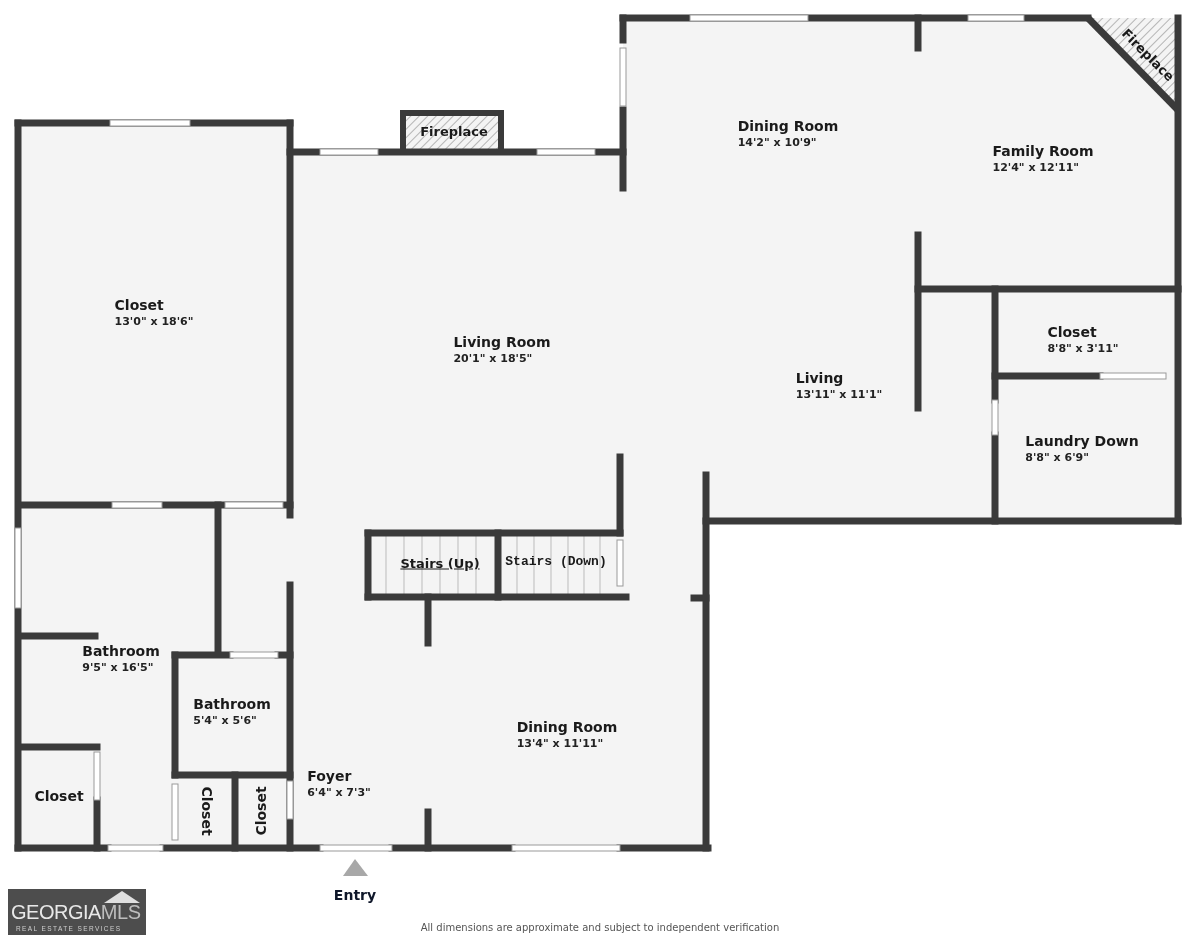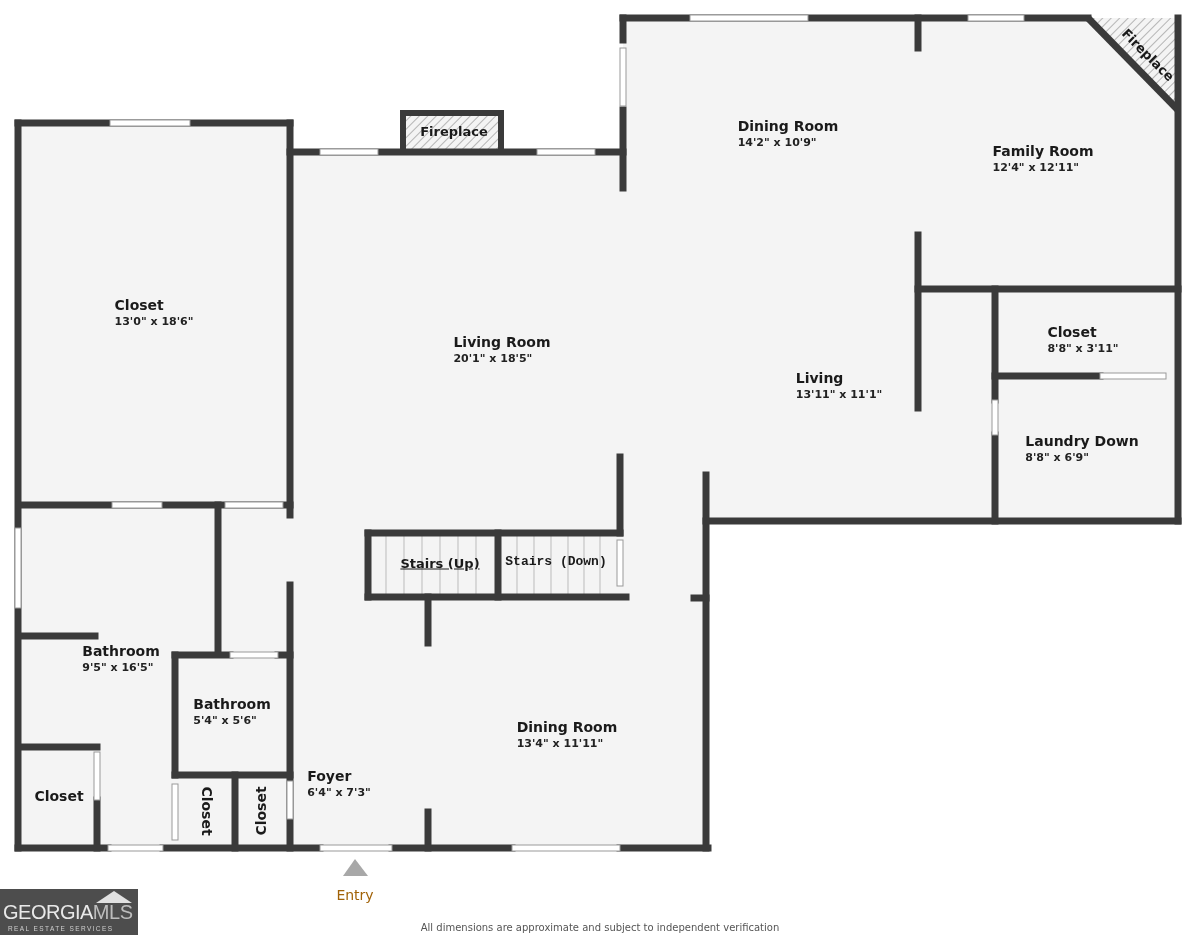--- a/index.html
+++ b/index.html
@@ -5,23 +5,23 @@
   html, body { margin: 0; padding: 0; background: #ffffff; }
   body { width: 1200px; height: 935px; position: relative; overflow: hidden; font-family: "DejaVu Sans", "Liberation Sans", sans-serif; }
   #plan { position: absolute; left: 0; top: 0; width: 1200px; height: 935px; }
   .label { position: absolute; transform: translate(-50%, -50%); text-align: left; color: #1a1a1a; white-space: nowrap; line-height: 1.25; }
   .label .name { font-weight: bold; font-size: 14px; display: block; }
   .label .dim { font-weight: bold; font-size: 11px; display: block; color: #222; }
   .fp-label { position: absolute; transform: translate(-50%, -50%); font-weight: bold; font-size: 13px; color: #1a1a1a; white-space: nowrap; }
   .rot { position: absolute; transform: translate(-50%, -50%) rotate(90deg); font-weight: bold; font-size: 14px; color: #1a1a1a; white-space: nowrap; }
   .rot-ccw { position: absolute; transform: translate(-50%, -50%) rotate(-90deg); font-weight: bold; font-size: 14px; color: #1a1a1a; white-space: nowrap; }
   .rot-diag { position: absolute; transform: translate(-50%, -50%) rotate(45deg); font-weight: bold; font-size: 13px; color: #1a1a1a; white-space: nowrap; }
-  .entry-label { position: absolute; transform: translate(-50%, -50%); font-weight: normal; font-size: 14px; color: #a16207; }
+  .entry-label { position: absolute; transform: translate(-50%, -50%); font-weight: bold; font-size: 14px; color: #0f172a; }
   .disclaimer { position: absolute; left: 600px; top: 927px; transform: translate(-50%, -50%); font-size: 10px; color: #555; white-space: nowrap; }
-  .logo { position: absolute; left: 0; top: 889px; width: 138px; height: 46px; background: #4d4d4d; color: #e8e8e8; }
+  .logo { position: absolute; left: 8px; top: 889px; width: 138px; height: 46px; background: #4d4d4d; color: #e8e8e8; }
   .logo .main { position: absolute; left: 3px; top: 12px; font-size: 20px; letter-spacing: -0.5px; font-family: "Liberation Sans", sans-serif; }
   .logo .main .mls { color: #bdbdbd; }
   .logo .sub { position: absolute; left: 8px; top: 36px; font-size: 6.5px; letter-spacing: 1.4px; color: #cfcfcf; font-family: "Liberation Sans", sans-serif; }
   .logo .roof { position: absolute; left: 96px; top: 2px; width: 0; height: 0; border-left: 18px solid transparent; border-right: 18px solid transparent; border-bottom: 12px solid #e0e0e0; }
 </style>
 </head>
 <body>
 
 <svg id="plan" viewBox="0 0 1200 935" xmlns="http://www.w3.org/2000/svg">
   <defs>

